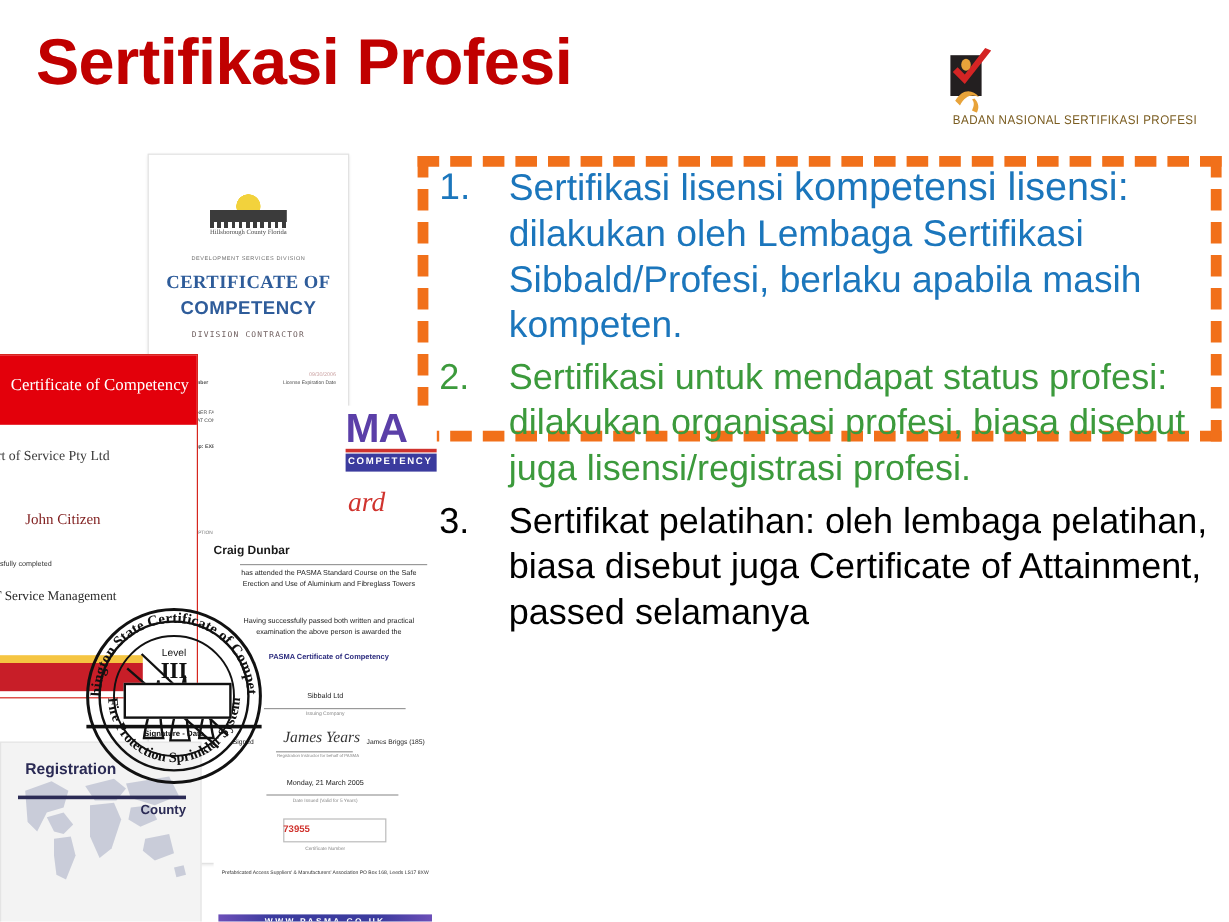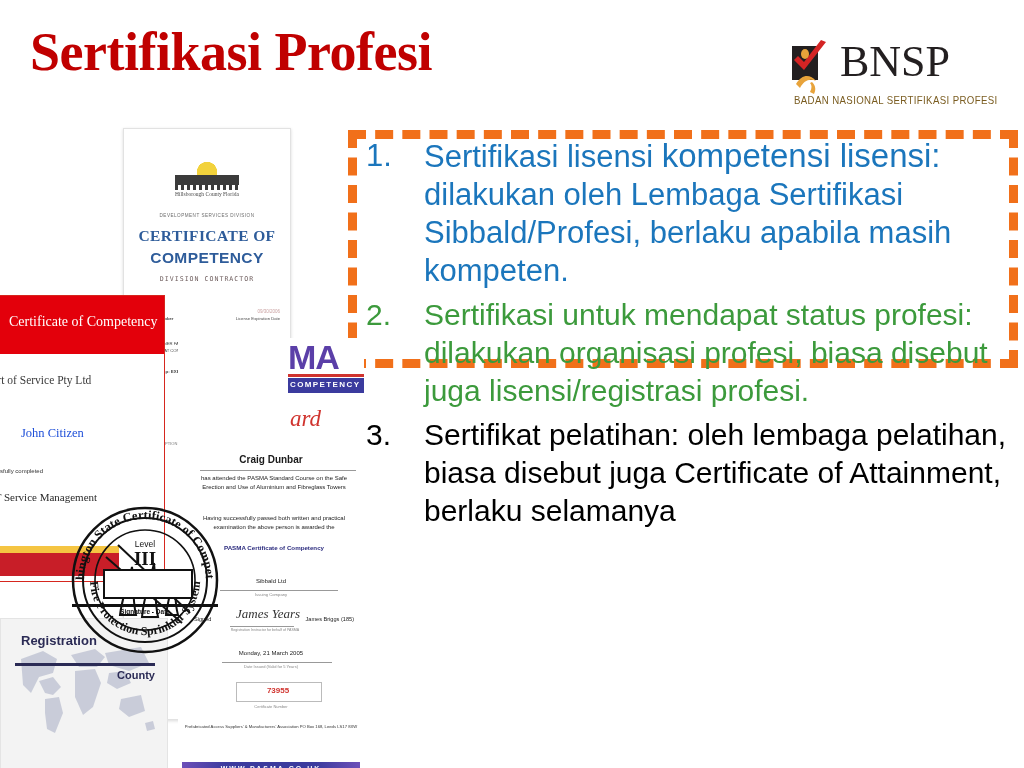--- a/index.html
+++ b/index.html
@@ -13,21 +13,21 @@
     overflow: hidden;
     position: relative;
     font-family: "DejaVu Sans", sans-serif;
   }
 
   
   #slide-title {
     position: absolute;
     left: 30px;
     top: 22px;
-    font-family: Liberation Serif, serif;
+    font-family: Liberation Sans, sans-serif;
     font-weight: bold;
     font-size: 54px;
     line-height: 60px;
     color: #C00000;
     letter-spacing: -0.5px;
     white-space: nowrap;
   }
 
   
   #bnsp-logo {
@@ -204,21 +204,21 @@
     font-family: "Liberation Serif", serif; font-size: 14px; color: #ffffff;
     white-space: nowrap;
   }
   #red-org {
     position: absolute; left: 20px; top: 78px;
     font-family: "Liberation Serif", serif; font-size: 11.5px; color: #3a3a3a;
     white-space: nowrap;
   }
   #red-name {
     position: absolute; left: 72px; top: 130px;
-    font-family: "Liberation Serif", serif; font-size: 12.5px; color: #1d4ed8;
+    font-family: "Liberation Serif", serif; font-size: 12.5px; color: #7f1d1d;
     white-space: nowrap;
   }
   #red-completed {
     position: absolute; left: 20px; top: 172px;
     font-family: "Liberation Sans", sans-serif; font-size: 6px; color: #333;
   }
   #red-course {
     position: absolute; left: 42px; top: 195px;
     font-family: "Liberation Serif", serif; font-size: 11px; color: #2a2a2a;
     white-space: nowrap;
@@ -289,21 +289,21 @@
     position: absolute; left: 112px; top: 42px;
     font-family: "Liberation Sans", sans-serif; font-weight: bold;
     font-size: 8px; color: #ffffff; letter-spacing: 1.4px;
   }
   #pasma-ard {
     position: absolute; left: 112px; top: 68px;
     font-family: "Liberation Serif", serif; font-style: italic;
     font-size: 23px; color: #D0332E;
   }
   #pasma-name {
-    position: absolute; left: 0; right: 0; top: 116px; text-align: center;
+    position: absolute; left: 0; right: 0; top: 116px; text-align: left;
     font-family: "Liberation Sans", sans-serif; font-weight: bold;
     font-size: 10px; color: #1a1a1a;
   }
   #pasma-name-rule {
     position: absolute; left: 22px; top: 132px; width: 156px; height: 0.8px;
     background: #999;
   }
   .pasma-body {
     position: absolute; left: 14px; right: 8px; text-align: center;
     font-family: "Liberation Sans", sans-serif; font-size: 6px;
@@ -356,21 +356,21 @@
   }
   #pasma-date-lbl {
     position: absolute; left: 0; right: 0; top: 326px; text-align: center;
     font-family: "Liberation Sans", sans-serif; font-size: 4px; color: #888;
   }
   #pasma-certbox {
     position: absolute; left: 58px; top: 344px; width: 84px; height: 18px;
     border: 0.8px solid #bbb; background: #fff;
   }
   #pasma-certno {
-    position: absolute; left: 58px; top: 348px; width: 84px; text-align: center;
+    position: absolute; left: 58px; top: 348px; width: 84px; 
     font-family: "Liberation Sans", sans-serif; font-weight: bold;
     font-size: 8px; color: #D0332E;
   }
   #pasma-certno-lbl {
     position: absolute; left: 0; right: 0; top: 366px; text-align: center;
     font-family: "Liberation Sans", sans-serif; font-size: 4px; color: #888;
   }
   #pasma-assoc {
     position: absolute; left: 0; right: 0; top: 386px; text-align: center;
     font-family: "Liberation Sans", sans-serif; font-size: 4.2px; color: #333;
@@ -394,41 +394,40 @@
 <div id="bnsp-logo">
   <div id="bnsp-mark">
     <svg width="50" height="54" viewBox="0 0 50 54">
       <rect x="4" y="6" width="26" height="34" fill="#231F20"></rect>
       <path d="M6 20 L16 30 L38 2 L33 0 L16 22 L10 16 Z" fill="#D42424"></path>
       <ellipse cx="17" cy="14" rx="4" ry="5" fill="#E8A33A"></ellipse>
       <path d="M8 44 C14 34 22 34 28 41 C22 38 16 40 12 48 Z" fill="#E8A33A"></path>
       <path d="M24 42 C28 46 28 50 26 54 L22 52 C24 48 24 45 22 43 Z" fill="#E8A33A"></path>
     </svg>
   </div>
-  <div id="bnsp-word">BNSP</div>
   <div id="bnsp-sub">BADAN NASIONAL SERTIFIKASI PROFESI</div>
 </div>
 
 <div id="highlight-box"></div>
 
 <div id="points-list">
 
   <div class="point p1">
     <div class="point-num">1.</div>
     <div class="point-text"><span>Sertifikasi lisensi </span><span class="em">kompetensi lisensi:</span><span> dilakukan oleh Lembaga Sertifikasi Sibbald/Profesi, berlaku apabila masih kompeten.</span></div>
   </div>
 
   <div class="point p2" style="margin-top:6px;">
     <div class="point-num">2.</div>
     <div class="point-text">Sertifikasi untuk mendapat status profesi: dilakukan organisasi profesi, biasa disebut juga lisensi/registrasi profesi.</div>
   </div>
 
   <div class="point p3" style="margin-top:6px;">
     <div class="point-num">3.</div>
-    <div class="point-text">Sertifikat pelatihan: oleh lembaga pelatihan, biasa disebut juga Certificate of Attainment, berlaku selamanya</div>
+    <div class="point-text">Sertifikat pelatihan: oleh lembaga pelatihan, biasa disebut juga Certificate of Attainment, passed selamanya</div>
   </div>
 
 </div>
 
 <div id="collage">
 
   <div class="cert" id="cert-hillsborough">
     <div id="hb-crest">
       <div class="crest-dome"></div>
       <div class="crest-bar"></div>

